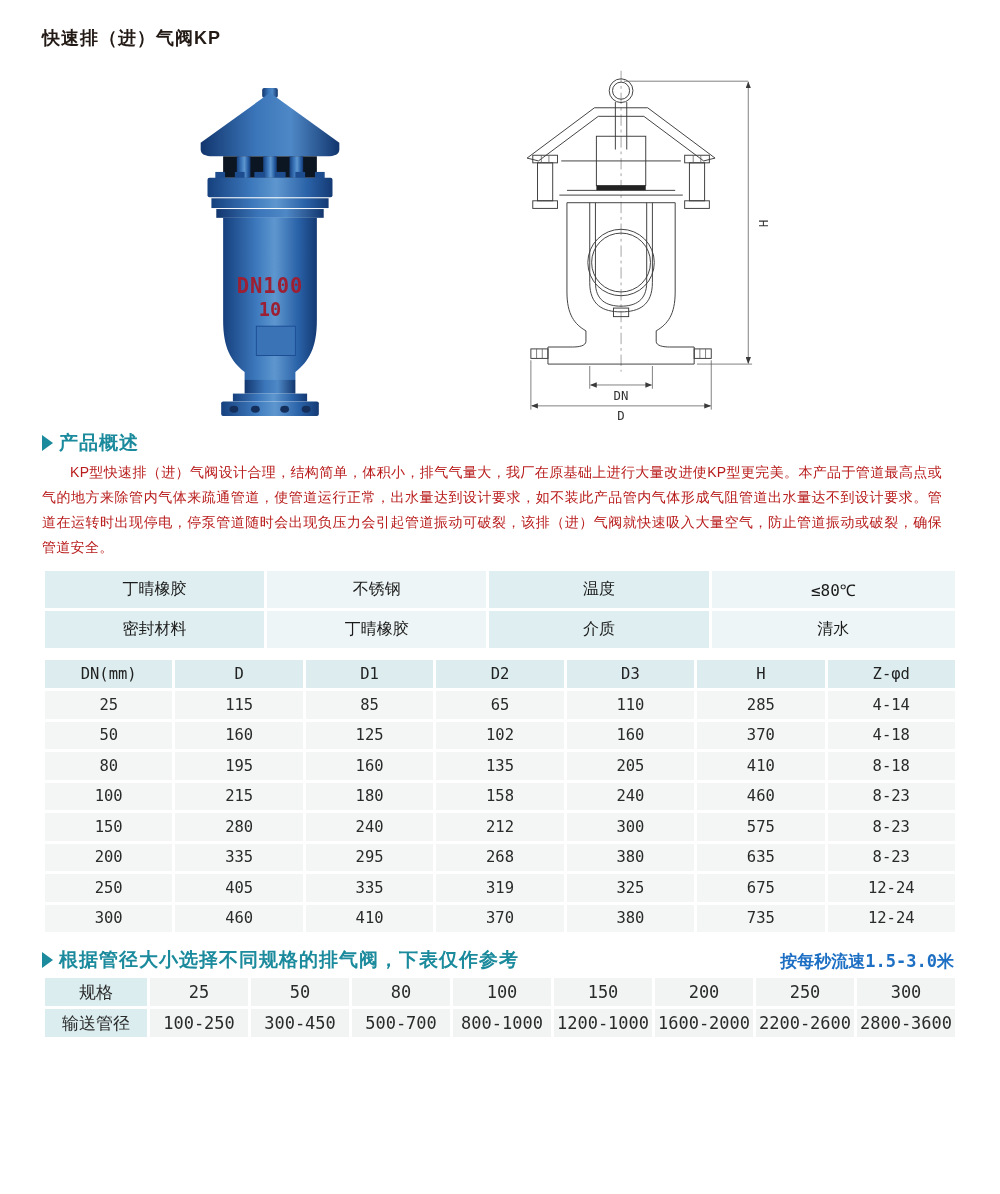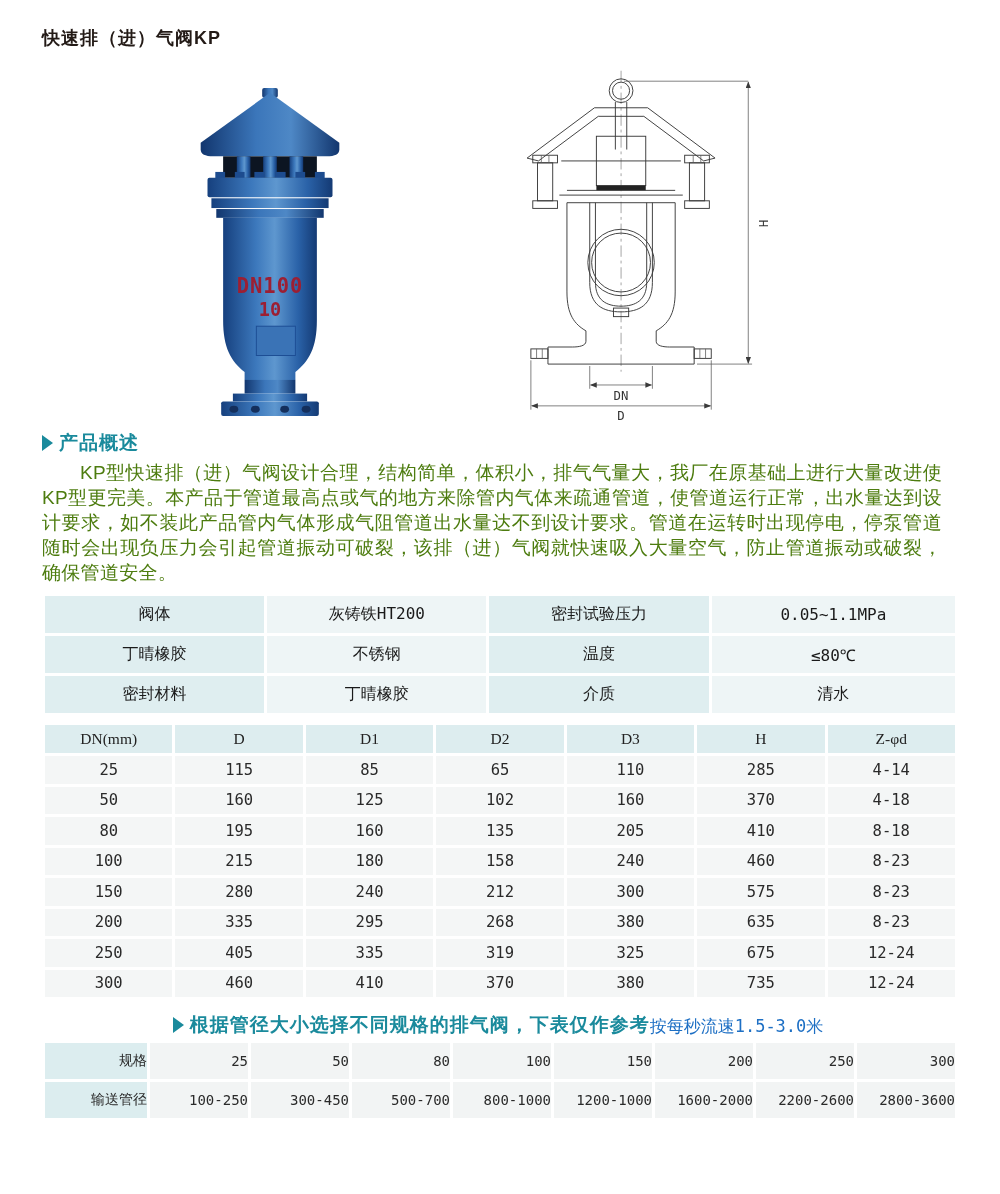--- a/index.html
+++ b/index.html
@@ -15,43 +15,43 @@
 
   .figures { display:flex; align-items:center; margin:16px 0 4px 130px; gap:138px; }
   .photo-wrap { margin-top:16px; }
 
   .section-heading { display:flex; align-items:center; margin-bottom:4px; }
   .tri {
     width:0; height:0; border-top:8px solid transparent; border-bottom:8px solid transparent;
     border-left:11px solid #1a8a9c; margin-right:6px; flex:0 0 auto;
   }
   .section-heading .h-text { font-size:19px; font-weight:bold; color:#1a8a9c; letter-spacing:1px; }
-  .heading-row { display:flex; justify-content:center; align-items:flex-end; margin-top:12px; }
-  .flow-note { font-size:17px; font-weight:normal; color:#1d6fc4; font-family:"DejaVu Sans Mono","Liberation Sans",sans-serif; padding-right:4px; }
+  .heading-row { display:flex; justify-content:space-between; align-items:flex-end; margin-top:12px; }
+  .flow-note { font-size:17px; font-weight:bold; color:#1d6fc4; font-family:"DejaVu Sans Mono","Liberation Sans",sans-serif; padding-right:4px; }
 
   .overview-body {
-    font-size:19px; line-height:25px; text-align:justify; color:#4d7c0f;
+    font-size:14px; line-height:25px; text-align:justify; color:#b91c1c;
     text-indent:2em; margin:2px 16px 8px 0; letter-spacing:0.3px;
   }
 
   table { width:100%; border-collapse:separate; border-spacing:3px; table-layout:fixed; }
   td, th { text-align:center; vertical-align:middle; font-weight:normal; }
 
   .tech-table { margin:4px 0 6px 0; }
   .tech-table td { height:37px; font-size:16px; }
   .tech-table td.lab { background:#dfeef0; }
   .tech-table td.val { background:#eef5f6; font-family:"DejaVu Sans Mono","Liberation Sans",sans-serif; }
   .tech-table td.val-wide { width:27%; }
 
   .dim-table { margin:4px 0 2px 0; font-family:"DejaVu Sans Mono","Liberation Sans",sans-serif; }
-  .dim-table th { background:#ddedef; height:28px; font-size:15.5px; color:#222;font-family:Liberation Serif, serif; }
+  .dim-table th { background:#ddedef; height:28px; font-size:15.5px; color:#222; }
   .dim-table td { background:#f4f6f6; height:27.5px; font-size:15.5px; color:#2a2a2a; }
 
   .sel-table { margin:2px 0 0 0; font-family:"DejaVu Sans Mono","Liberation Sans",sans-serif; }
-  .sel-table td { background:#f2f4f4; height:36px; font-size:14px; color:#2a2a2a;text-align:right; }
+  .sel-table td { background:#f2f4f4; height:28px; font-size:17px; color:#2a2a2a; }
   .sel-table td.rowlab { background:#dcedef; font-family:"Liberation Sans",sans-serif; }
   .sel-table col.c-lab { width:102px; }
 
   svg text { font-family:"DejaVu Sans Mono","Liberation Sans",sans-serif; }
   .dwg-line { stroke:#3a3a3a; stroke-width:1; fill:none; }
   .dwg-thin { stroke:#5a5a5a; stroke-width:0.8; fill:none; }
 </style>
 </head>
 <body>
 
@@ -171,26 +171,20 @@
 
   <div class="section-heading">
     <span class="tri"></span>
     <span class="h-text">产品概述</span>
   </div>
   <p class="overview-body">KP型快速排（进）气阀设计合理，结构简单，体积小，排气气量大，我厂在原基础上进行大量改进使KP型更完美。本产品于管道最高点或气的地方来除管内气体来疏通管道，使管道运行正常，出水量达到设计要求，如不装此产品管内气体形成气阻管道出水量达不到设计要求。管道在运转时出现停电，停泵管道随时会出现负压力会引起管道振动可破裂，该排（进）气阀就快速吸入大量空气，防止管道振动或破裂，确保管道安全。</p>
 
   <table class="tech-table">
     <tbody id="tech-body">
         <tr>
-          <td class="lab">阀体</td>
-          <td class="val">灰铸铁HT200</td>
-          <td class="lab">密封试验压力</td>
-          <td class="val val-wide">0.05~1.1MPa</td>
-        </tr>
-        <tr>
           <td class="lab">丁晴橡胶</td>
           <td class="val">不锈钢</td>
           <td class="lab">温度</td>
           <td class="val val-wide">≤80℃</td>
         </tr>
         <tr>
           <td class="lab">密封材料</td>
           <td class="val">丁晴橡胶</td>
           <td class="lab">介质</td>
           <td class="val val-wide">清水</td>

